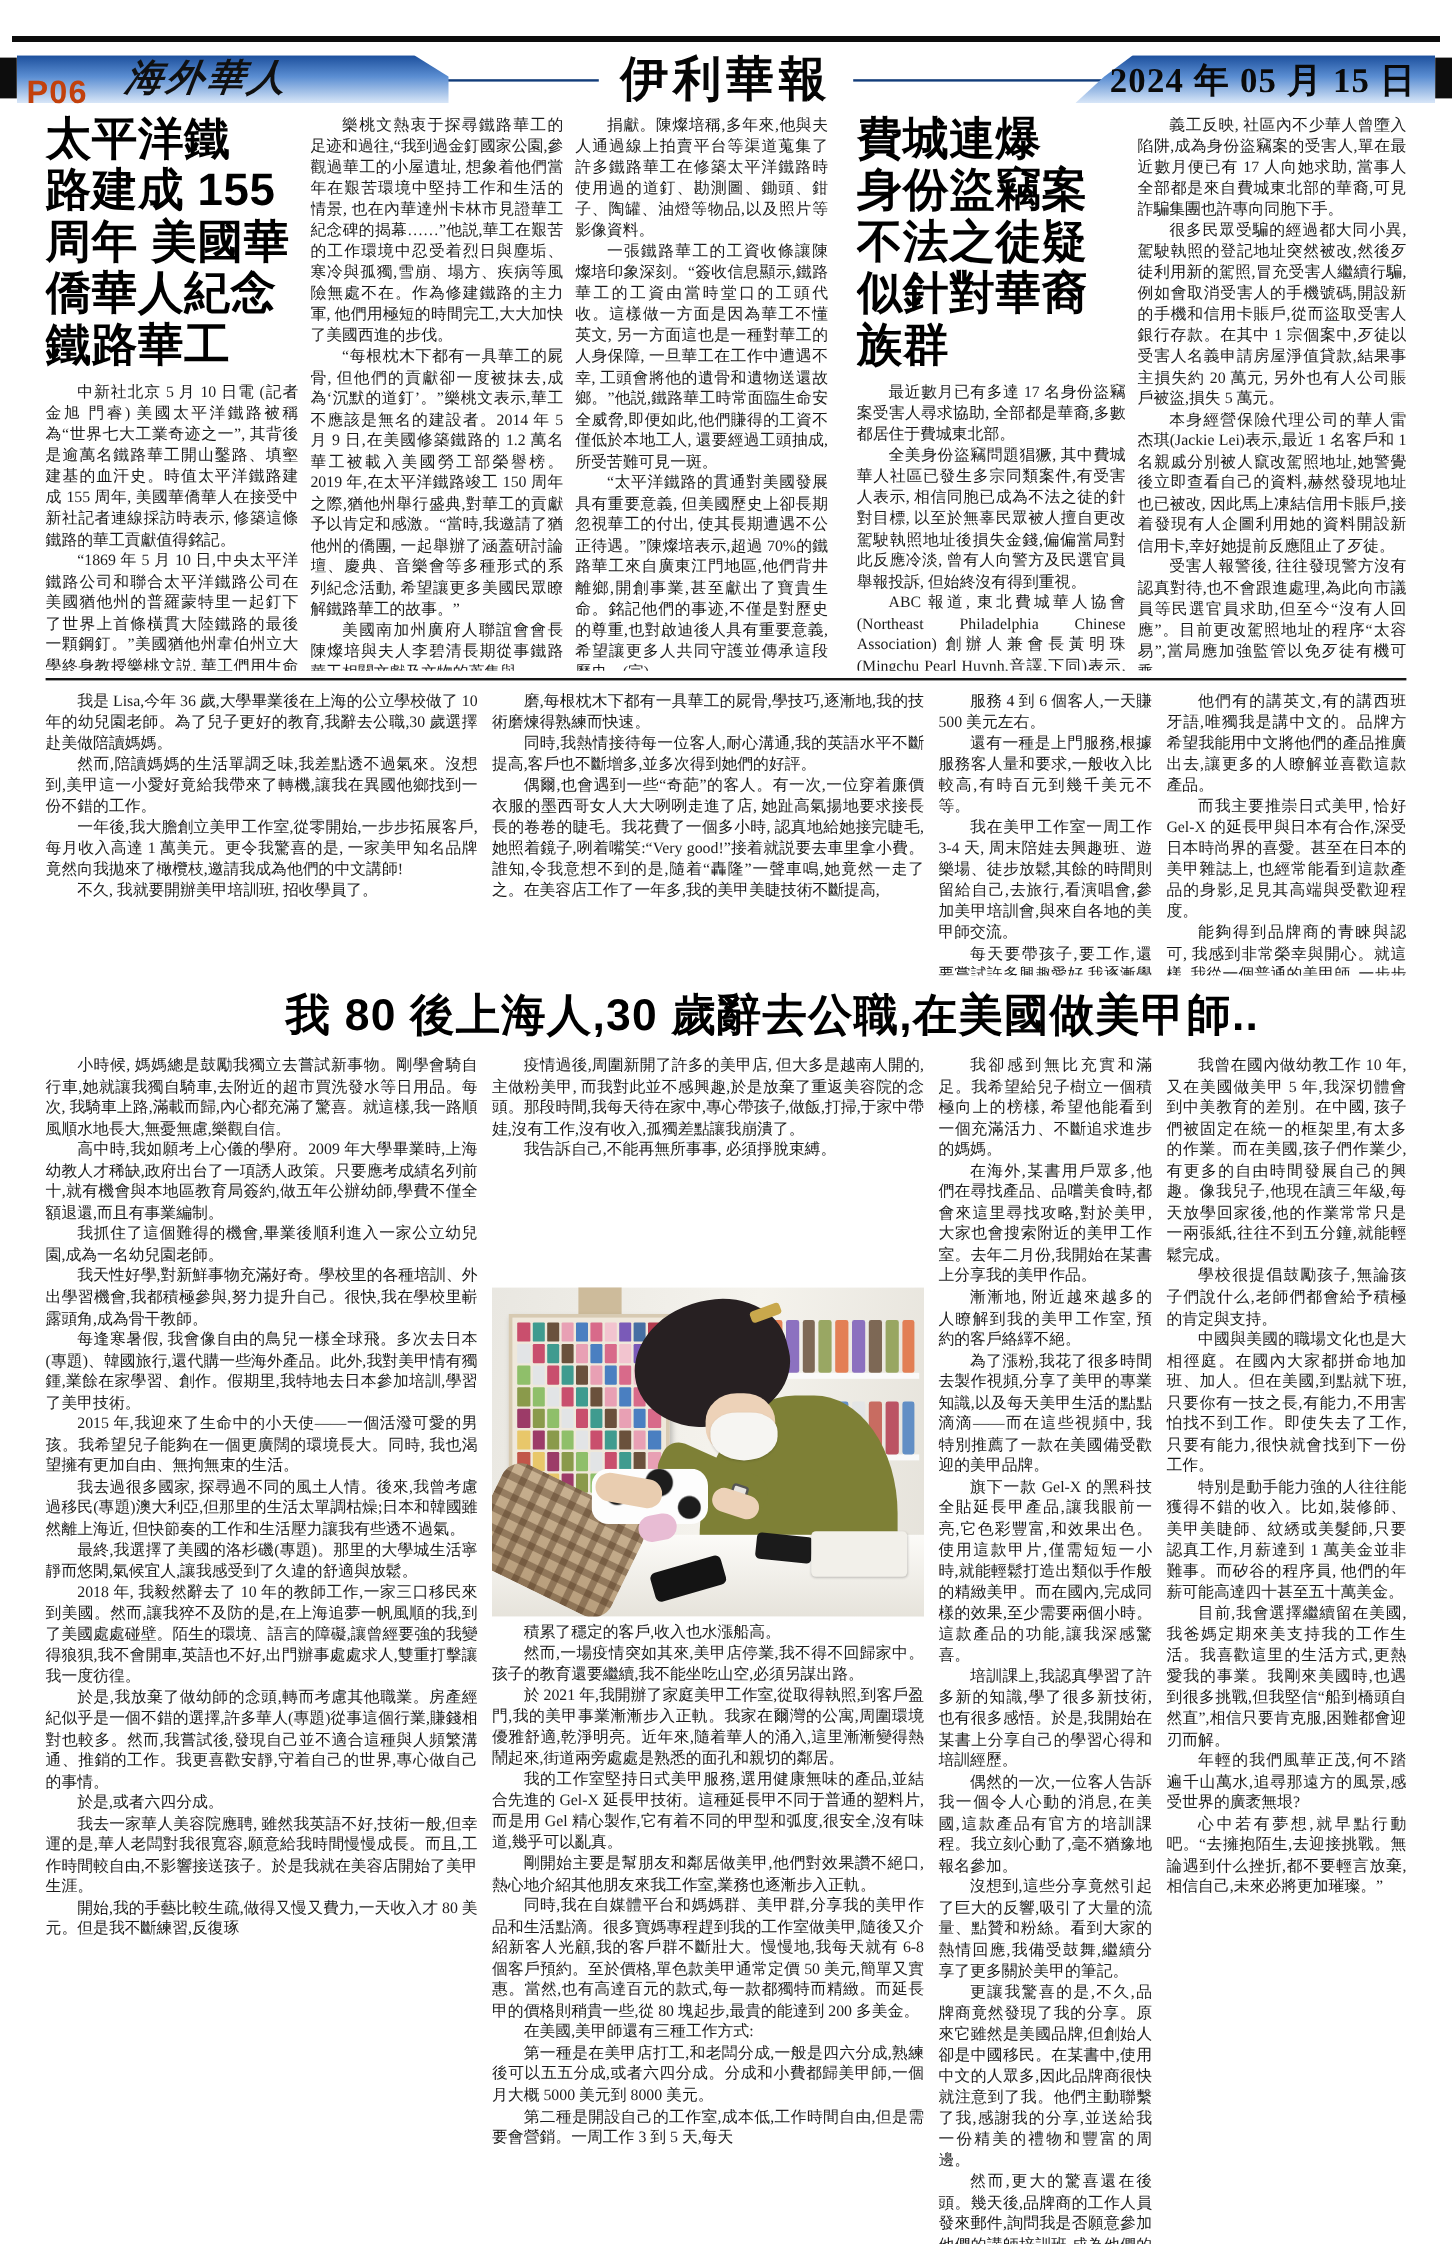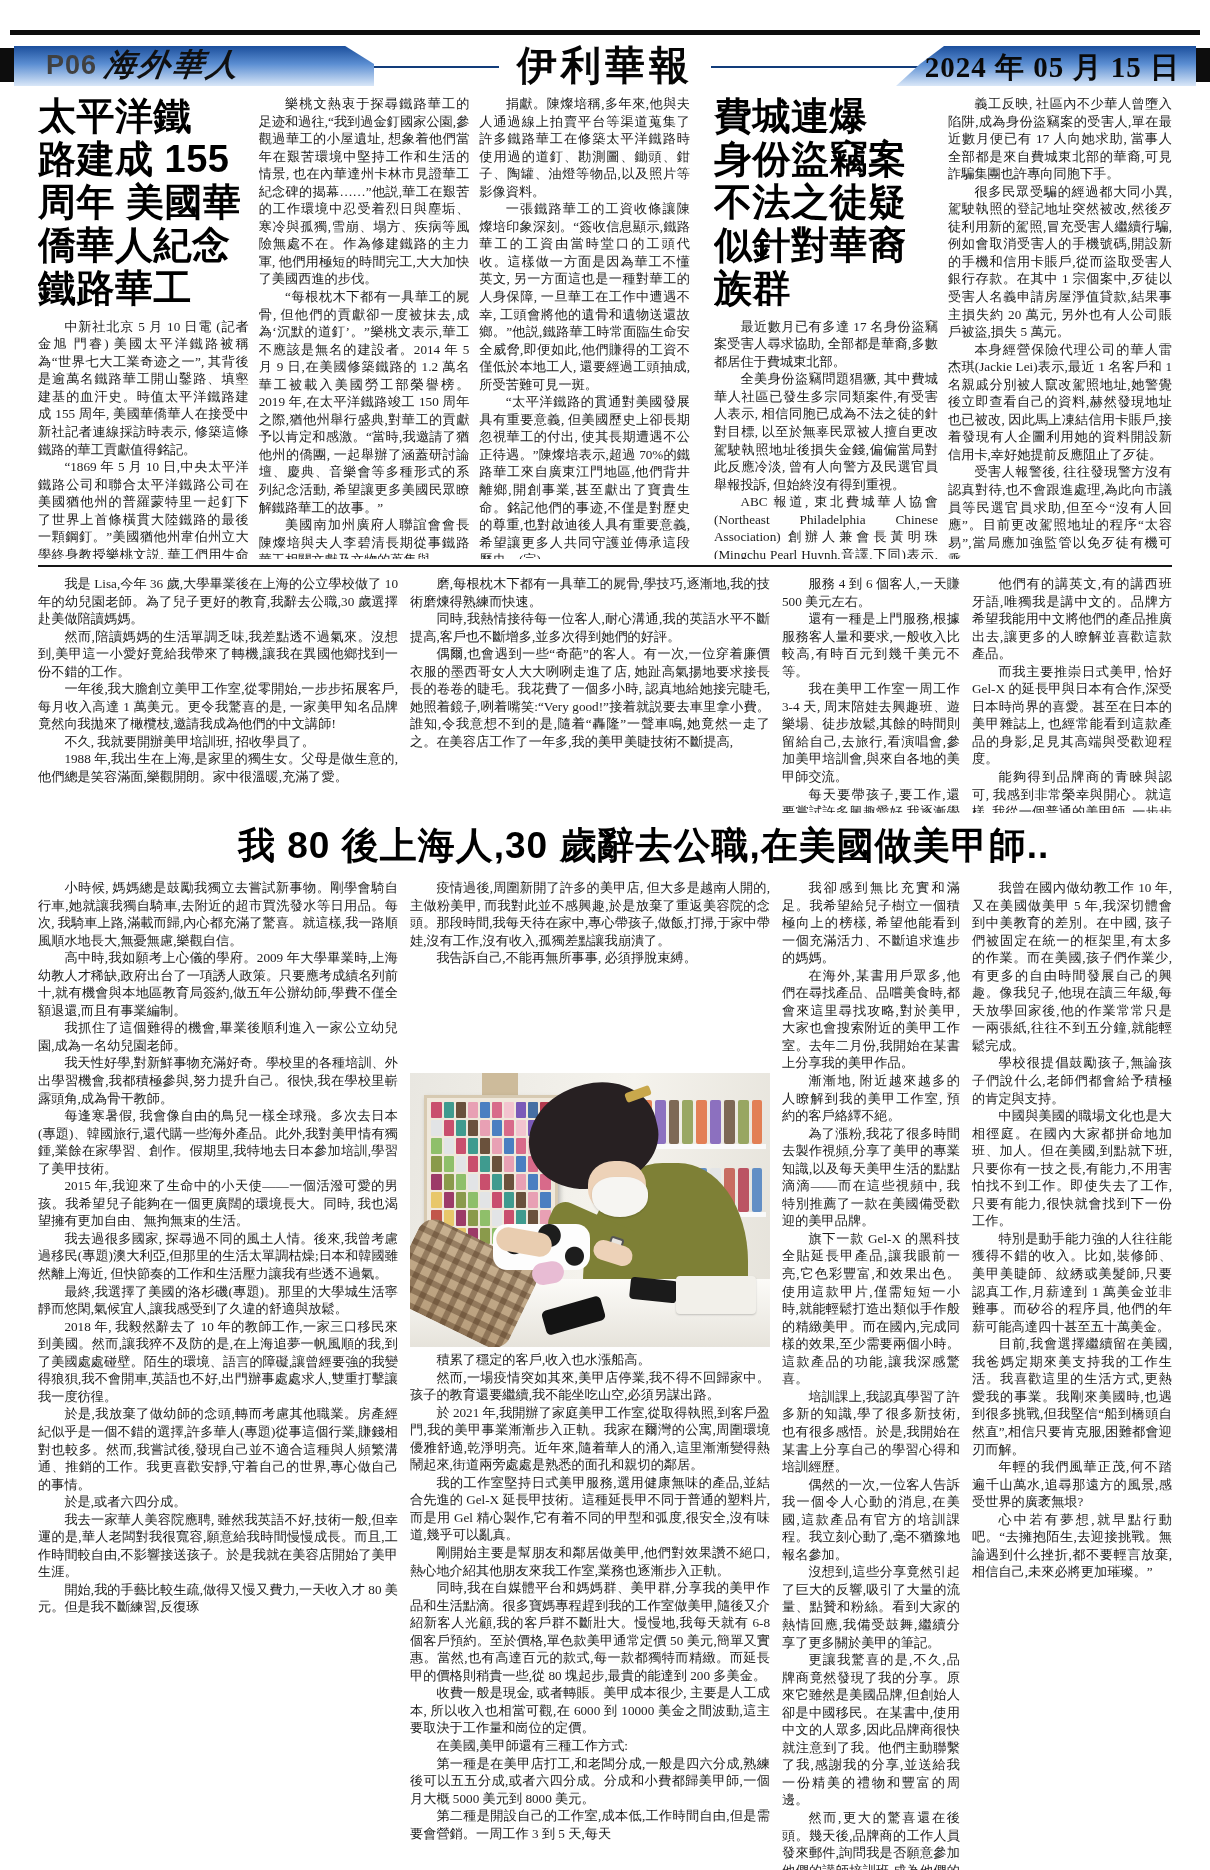--- a/index.html
+++ b/index.html
@@ -7,22 +7,22 @@
         font-family:"Liberation Serif", serif;color:#1c1c1c;}
   
   .top-rule{height:5px;background:#0d0d0d;margin:30px 10px 0 10px;}
   .band{position:relative;height:46px;margin-top:5px;}
   .band::before{content:"";position:absolute;left:40px;right:40px;top:26px;height:2px;background:#123c7a;}
   .band-edge{position:absolute;top:8px;width:14px;height:34px;background:#0d0d0d;}
   .band-edge.left{left:0;} .band-edge.right{right:0;}
   .tab{position:absolute;top:6px;height:40px;background:linear-gradient(#1c4f9c 0%,#5b8ed2 45%,#d9e7f8 100%);}
   .tab.left{left:14px;width:360px;clip-path:polygon(0 0,92% 0,100% 45%,100% 100%,0 100%);}
   .tab.right{right:14px;width:300px;clip-path:polygon(8% 45%,16% 0,100% 0,100% 100%,0 100%);}
-  .edition{position:absolute;left:22px;top:10px;font-family:"Liberation Sans",sans-serif;
-           font-weight:bold;font-size:27px;color:#404040;letter-spacing:1px;margin-left:24px;}
+  .edition{position:absolute;left:22px;top:22px;font-family:"Liberation Sans",sans-serif;
+           font-weight:bold;font-size:27px;color:#c2410c;letter-spacing:1px;}
   .section-title{position:absolute;left:105px;top:4px;font-style:italic;font-weight:bold;
            font-size:31px;color:#101010;letter-spacing:3px;transform:skewX(-8deg);}
   .masthead{position:absolute;left:50%;transform:translateX(-50%);top:-2px;background:#fff;padding:0 18px;
            font-family:"Liberation Sans",sans-serif;font-weight:900;font-size:40px;letter-spacing:4px;color:#050505;}
   .date{position:absolute;right:30px;top:8px;font-size:29px;font-weight:bold;color:#0a0a0a;letter-spacing:1px;}
   
   .content{padding:0 38px;}
   .bodytext p{margin:0;text-indent:2em;font-size:13.2px;line-height:1.33;text-align:justify;}
   .col{overflow:hidden;}
   
@@ -157,21 +157,20 @@
     </div>
 
     <article>
 
       <div class="nail-band1">
         <div class="wA col bodytext">
             <p>我是 Lisa,今年 36 歲,大學畢業後在上海的公立學校做了 10 年的幼兒園老師。為了兒子更好的教育,我辭去公職,30 歲選擇赴美做陪讀媽媽。</p>
             <p>然而,陪讀媽媽的生活單調乏味,我差點透不過氣來。沒想到,美甲這一小愛好竟給我帶來了轉機,讓我在異國他鄉找到一份不錯的工作。</p>
             <p>一年後,我大膽創立美甲工作室,從零開始,一步步拓展客戶,每月收入高達 1 萬美元。更令我驚喜的是, 一家美甲知名品牌竟然向我拋來了橄欖枝,邀請我成為他們的中文講師!</p>
             <p>不久, 我就要開辦美甲培訓班, 招收學員了。</p>
-            <p>1988 年,我出生在上海,是家里的獨生女。父母是做生意的,他們總是笑容滿面,樂觀開朗。家中很溫暖,充滿了愛。</p>
           </div>
         <div class="wB col bodytext">
             <p>磨,每根枕木下都有一具華工的屍骨,學技巧,逐漸地,我的技術磨煉得熟練而快速。</p>
             <p>同時,我熱情接待每一位客人,耐心溝通,我的英語水平不斷提高,客戶也不斷增多,並多次得到她們的好評。</p>
             <p>偶爾,也會遇到一些“奇葩”的客人。有一次,一位穿着廉價衣服的墨西哥女人大大咧咧走進了店, 她趾高氣揚地要求接長長的卷卷的睫毛。我花費了一個多小時, 認真地給她接完睫毛,她照着鏡子,咧着嘴笑:“Very good!”接着就説要去車里拿小費。誰知,令我意想不到的是,隨着“轟隆”一聲車鳴,她竟然一走了之。在美容店工作了一年多,我的美甲美睫技術不斷提高,</p>
           </div>
         <div class="wC col bodytext">
             <p>服務 4 到 6 個客人,一天賺 500 美元左右。</p>
             <p>還有一種是上門服務,根據服務客人量和要求,一般收入比較高,有時百元到幾千美元不等。</p>
             <p>我在美甲工作室一周工作 3-4 天, 周末陪娃去興趣班、遊樂場、徒步放鬆,其餘的時間則留給自己,去旅行,看演唱會,參加美甲培訓會,與來自各地的美甲師交流。</p>
@@ -339,21 +338,20 @@
             <div class="bottle-tray"></div>
           </figure>
 
           <div class="b-bottom bodytext">
               <p>積累了穩定的客戶,收入也水漲船高。</p>
               <p>然而,一場疫情突如其來,美甲店停業,我不得不回歸家中。孩子的教育還要繼續,我不能坐吃山空,必須另謀出路。</p>
               <p>於 2021 年,我開辦了家庭美甲工作室,從取得執照,到客戶盈門,我的美甲事業漸漸步入正軌。我家在爾灣的公寓,周圍環境優雅舒適,乾淨明亮。近年來,隨着華人的涌入,這里漸漸變得熱鬧起來,街道兩旁處處是熟悉的面孔和親切的鄰居。</p>
               <p>我的工作室堅持日式美甲服務,選用健康無味的產品,並結合先進的 Gel-X 延長甲技術。這種延長甲不同于普通的塑料片,而是用 Gel 精心製作,它有着不同的甲型和弧度,很安全,沒有味道,幾乎可以亂真。</p>
               <p>剛開始主要是幫朋友和鄰居做美甲,他們對效果讚不絕口,熱心地介紹其他朋友來我工作室,業務也逐漸步入正軌。</p>
               <p>同時,我在自媒體平台和媽媽群、美甲群,分享我的美甲作品和生活點滴。很多寶媽專程趕到我的工作室做美甲,隨後又介紹新客人光顧,我的客戶群不斷壯大。慢慢地,我每天就有 6-8 個客戶預約。至於價格,單色款美甲通常定價 50 美元,簡單又實惠。當然,也有高達百元的款式,每一款都獨特而精緻。而延長甲的價格則稍貴一些,從 80 塊起步,最貴的能達到 200 多美金。</p>
-              <p>收費一般是現金, 或者轉賬。美甲成本很少, 主要是人工成本, 所以收入也相當可觀,在 6000 到 10000 美金之間波動,這主要取決于工作量和崗位的定價。</p>
               <p>在美國,美甲師還有三種工作方式:</p>
               <p>第一種是在美甲店打工,和老闆分成,一般是四六分成,熟練後可以五五分成,或者六四分成。分成和小費都歸美甲師,一個月大概 5000 美元到 8000 美元。</p>
               <p>第二種是開設自己的工作室,成本低,工作時間自由,但是需要會營銷。一周工作 3 到 5 天,每天</p>
             </div>
         </div>
 
         <div class="wC col bodytext">
             <p>我卻感到無比充實和滿足。我希望給兒子樹立一個積極向上的榜樣, 希望他能看到一個充滿活力、不斷追求進步的媽媽。</p>
             <p>在海外,某書用戶眾多,他們在尋找產品、品嚐美食時,都會來這里尋找攻略,對於美甲, 大家也會搜索附近的美甲工作室。去年二月份,我開始在某書上分享我的美甲作品。</p>
             <p>漸漸地, 附近越來越多的人瞭解到我的美甲工作室, 預約的客戶絡繹不絕。</p>

